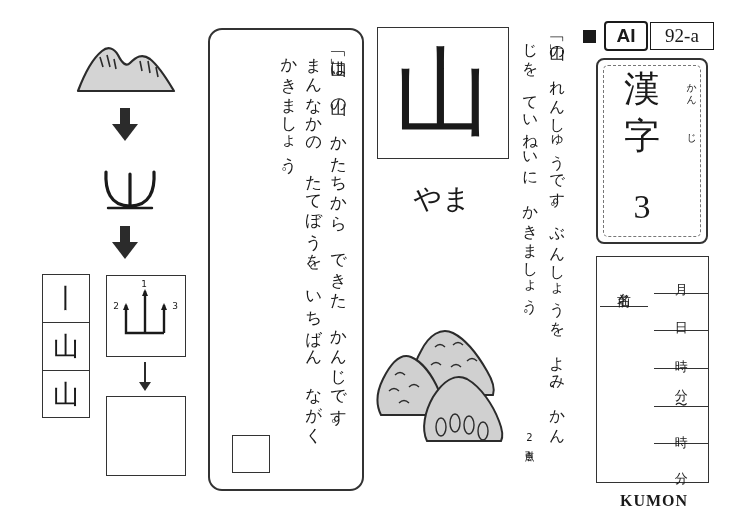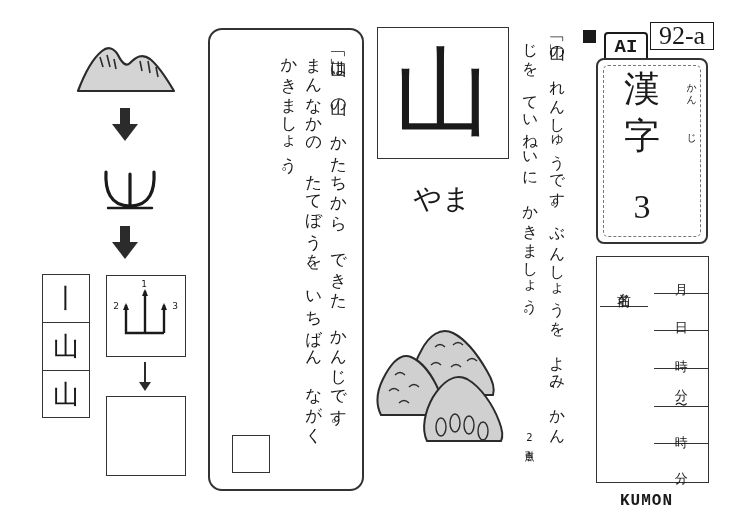--- a/index.html
+++ b/index.html
@@ -225,43 +225,43 @@
     position: absolute;
     left: 583px;
     top: 30px;
     width: 13px;
     height: 13px;
     background: #1a1a1a;
   }
   .ai-badge {
     position: absolute;
     left: 604px;
-    top: 32px;
+    top: 21px;
     width: 40px;
     height: 26px;
     border: 2px solid #1a1a1a;
     border-radius: 4px;
     display: flex;
     align-items: center;
     justify-content: center;
     font-weight: bold;
     font-size: 19px;
-    font-family: Liberation Mono, monospace;
+    font-family: Liberation Sans, sans-serif;
   }
   .page-num {
     position: absolute;
     left: 650px;
     top: 22px;
     width: 62px;
     height: 26px;
     border: 1px solid #1a1a1a;
     display: flex;
     align-items: center;
     justify-content: center;
-    font-size: 26px;
+    font-size: 19px;
     font-family: "Liberation Serif", serif;
   }
 
   
   .title-box {
     position: absolute;
     left: 596px;
     top: 58px;
     width: 112px;
     height: 186px;
@@ -356,21 +356,21 @@
     box-sizing: border-box;
   }
   .date-cell:last-child { border-bottom: none; }
 
   .kumon {
     position: absolute;
     left: 620px;
     top: 492px;
     font-size: 16px;
     letter-spacing: 1px;
-    font-family: Liberation Mono, monospace;
+    font-family: Liberation Serif, serif;
     font-weight: bold;
   }
 </style>
 </head>
 <body>
 
 <div class="sheet">
 
   <svg class="mountain-pic" viewBox="0 0 110 50">
     <path d="M8 46 C14 30 22 14 32 6 C38 1 44 3 48 10 C52 18 56 22 60 18 C66 12 72 8 80 14 C90 22 98 36 104 46 Z" fill="#d4d4d4" stroke="#2b2b2b" stroke-width="2.2" stroke-linejoin="round"></path>

